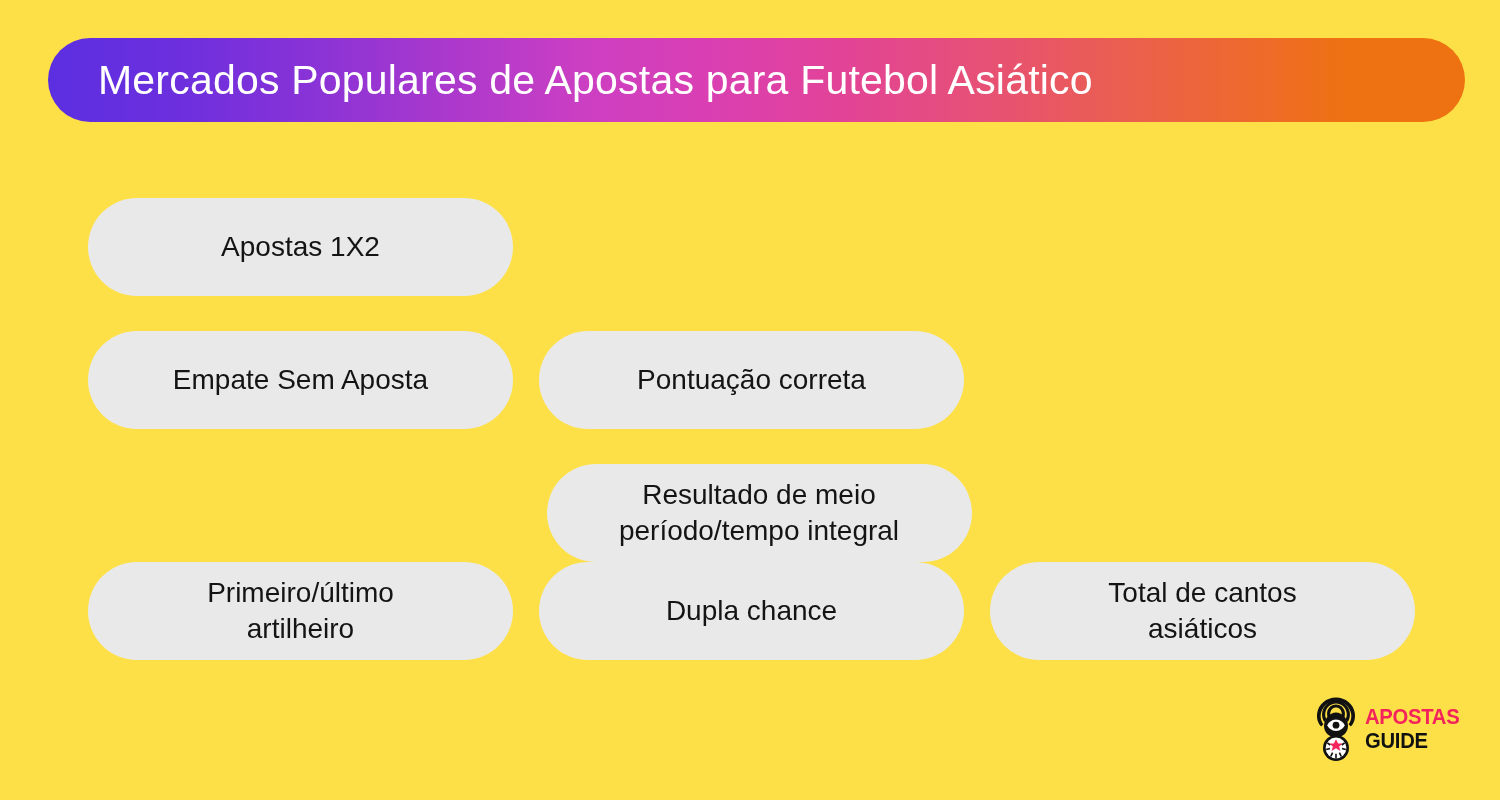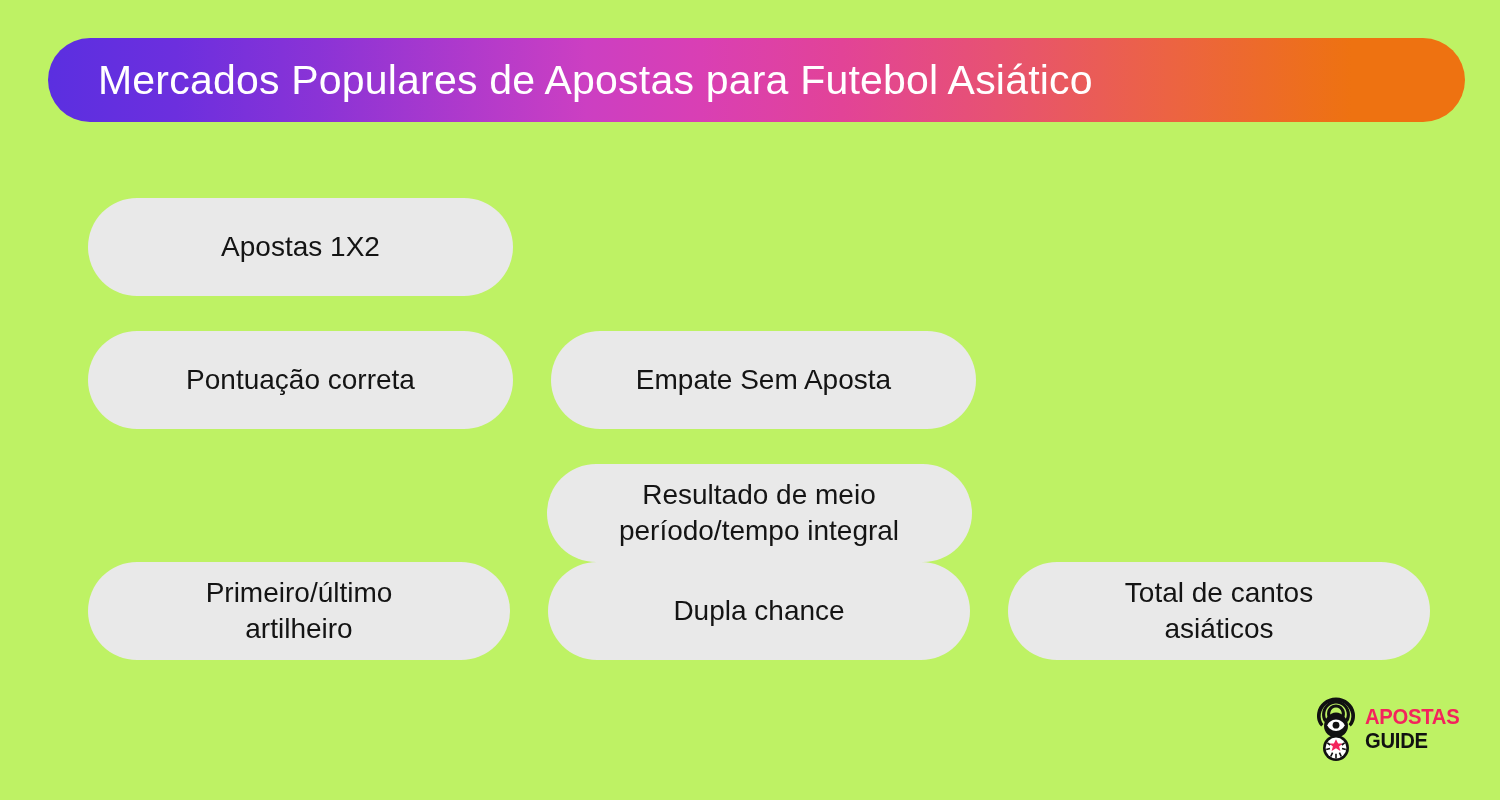--- a/index.html
+++ b/index.html
@@ -9,21 +9,21 @@
     height:800px;
     background:#FFFFFF;
     font-family:"Liberation Sans", sans-serif;
     overflow:hidden;
   }
 
   #infographic {
     position:relative;
     width:1500px;
     height:800px;
-    background:#bef264;
+    background:#fde047;
   }
 
   
   .header-bar {
     position:absolute;
     left:48px;
     top:38px;
     width:1417px;
     height:84px;
     border-radius:42px;
@@ -56,21 +56,21 @@
   
   .pill-grid {
     position:absolute;
     left:88px;
     top:198px;
     width:1342px;
   }
 
   .pill-row {
     display:flex;
-    gap:38px;
+    gap:26px;
     margin-bottom:35px;
   }
 
   .pill {
     width:425px;
     height:98px;
     border-radius:49px;
     background:#E9E9E9;
     display:flex;
     align-items:center;
@@ -144,24 +144,24 @@
   <div class="pill-grid">
 
     <div class="pill-row">
       <div class="pill">
         <span class="pill-label">Apostas 1X2</span>
       </div>
     </div>
 
     <div class="pill-row">
       <div class="pill">
+        <span class="pill-label">Empate Sem Aposta</span>
+      </div>
+      <div class="pill">
         <span class="pill-label">Pontuação correta</span>
-      </div>
-      <div class="pill">
-        <span class="pill-label">Empate Sem Aposta</span>
       </div>
     </div>
 
     <div class="pill-row row-last">
       <div class="pill">
         <span class="pill-label">Resultado de meio
 período/tempo integral</span>
       </div>
     </div>
 

